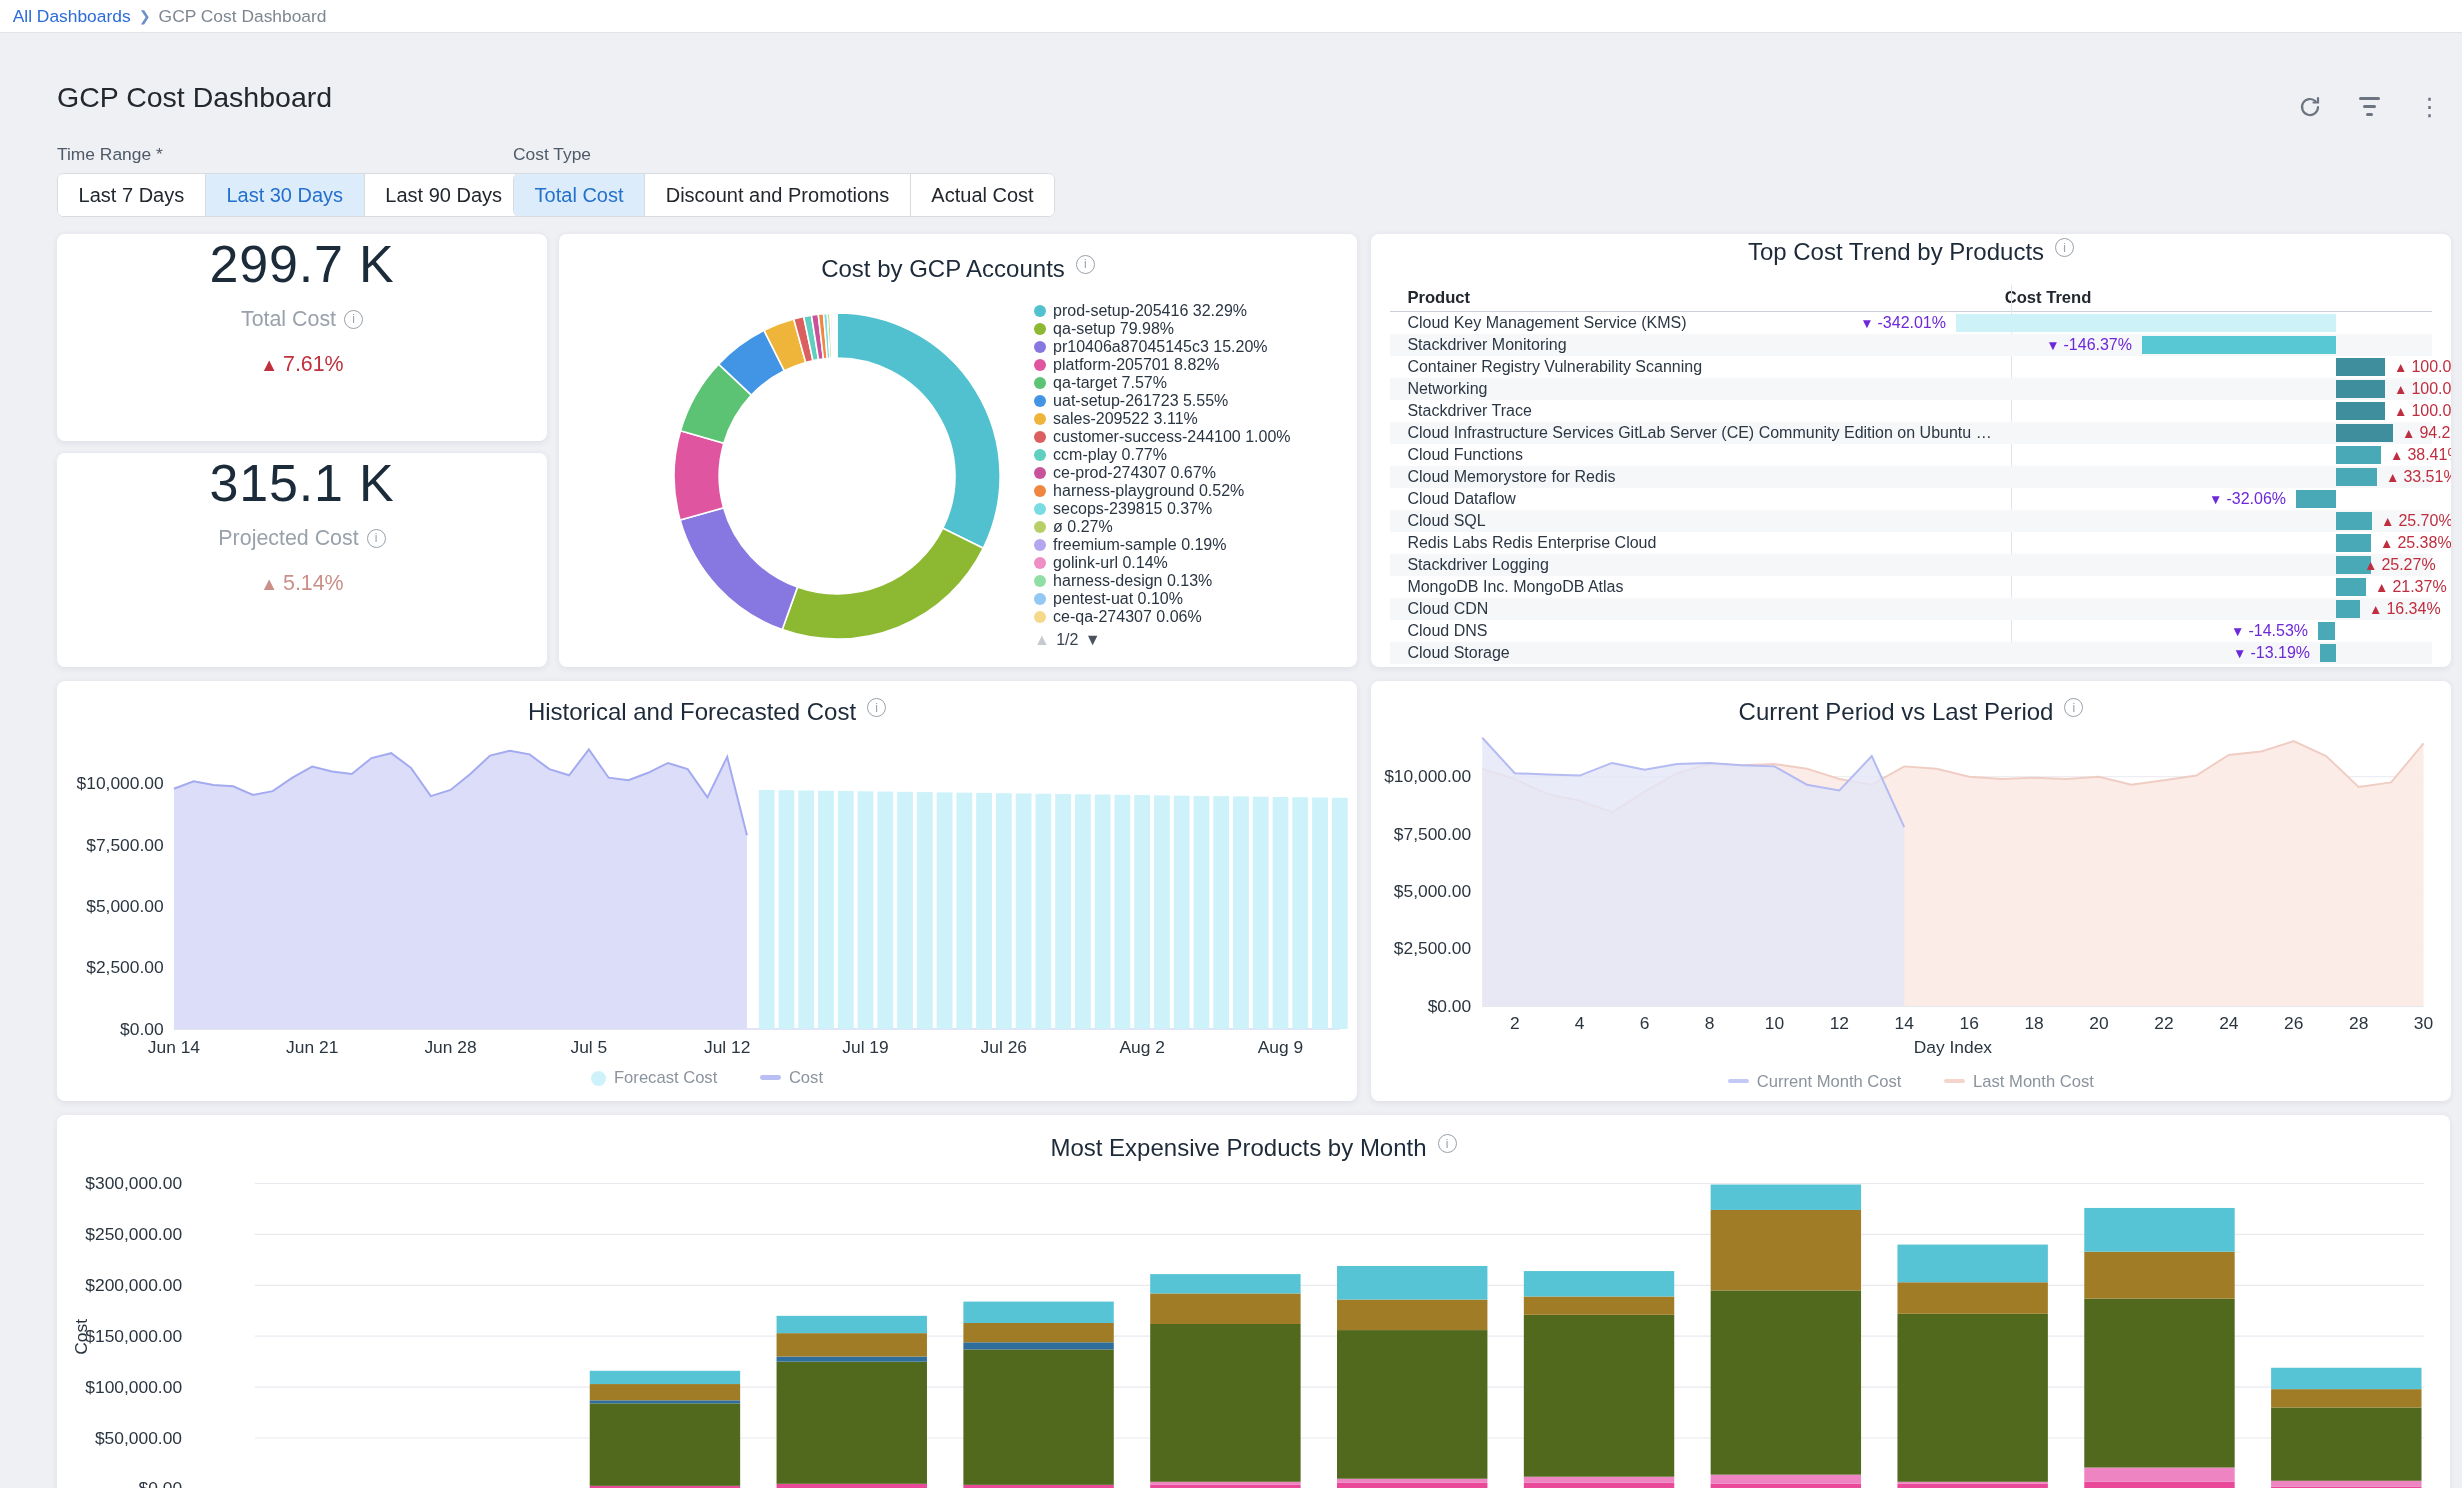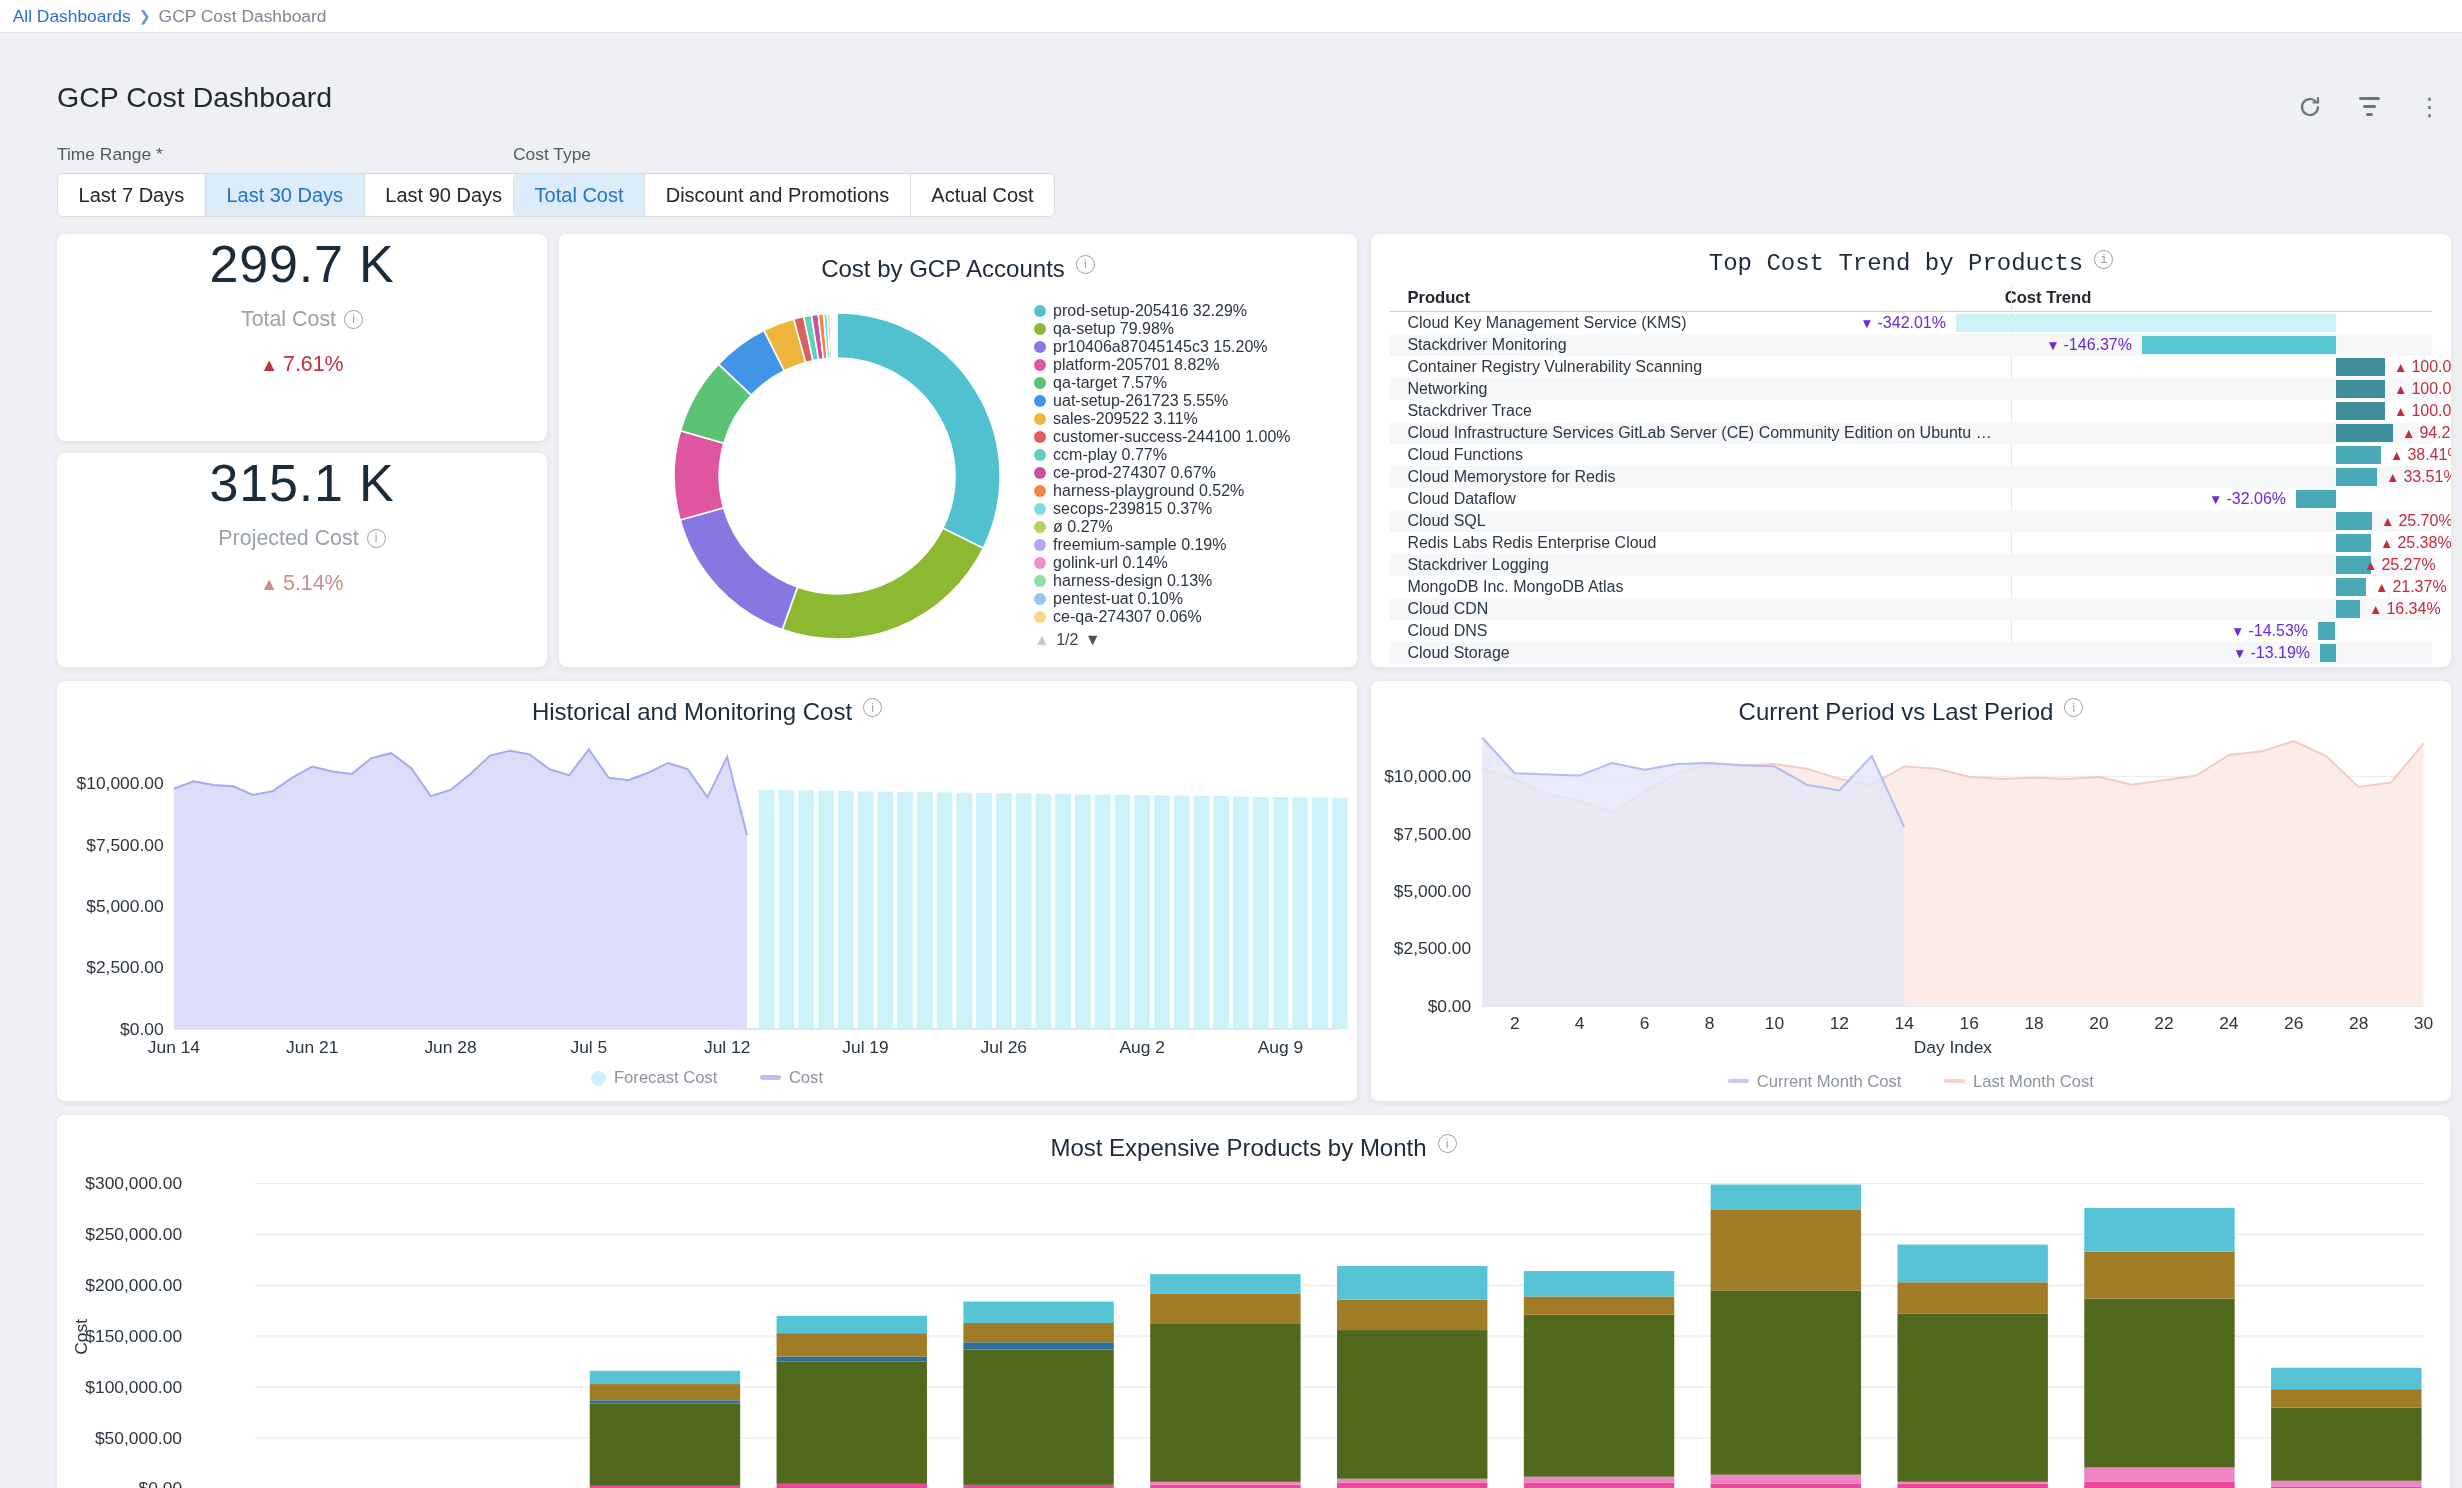--- a/index.html
+++ b/index.html
@@ -49,21 +49,21 @@
   #donut-card .card-title { margin-top:20.6px; }
   #donut-svg { position:absolute; left:12.7px; top:41px; }
   .donut-legend { position:absolute; left:475px; top:68px; width:307px; display:flex; flex-direction:column; }
   .dl-item { display:flex; gap:7.1px; font-size:16px; color:#2a3542; line-height:18px; cursor:pointer; }
   .dl-dot { width:12px; height:12px; border-radius:50%; flex:none; margin-top:3.2px; }
   .dl-pager { margin-top:4.8px; font-size:16px; color:#3c4450; display:flex; align-items:center; gap:6.3px; }
   .dl-pager .up { color:#c6cad0; cursor:pointer; } .dl-pager .down { color:#49525e; cursor:pointer; }
 
   
   #table-card { left:1371px; top:201px; width:1080px; height:433px; overflow:hidden; }
-  #table-card .card-title { margin-top:16px;font-family:Liberation Mono, monospace; }
+  #table-card .card-title { margin-top:4px; }
   .t-wrap { position:absolute; left:19px; right:19px; top:51px; }
   .t-head { display:flex; height:27px; align-items:center; border-bottom:1.6px solid #cbd0d6; font-size:16.6px; font-weight:bold; color:#22272d; }
   .t-head .h-prod { width:602px; padding-left:17.4px; }
   .t-head .h-trend { padding-left:12.7px; }
   .t-div { position:absolute; left:621px; top:0; bottom:0; width:0.8px; background:#e2e5e9; }
   .t-row { display:flex; height:22px; align-items:center; position:relative; }
   .t-row:nth-child(even) { background:#f6f7f9; }
   .t-prod { width:602px; padding-left:17.4px; font-size:16px; color:#2c3744; white-space:nowrap; overflow:hidden; text-overflow:ellipsis; }
   .t-trend { position:relative; flex:1; height:100%; }
   .t-bar { position:absolute; top:1.6px; bottom:1.6px; }
@@ -374,21 +374,21 @@
               <div class="t-bar" style="background: rgb(74, 169, 182); left: 328px; width: 16px;"></div>
               <span class="t-lab lab-down" style="right: 122px;"><span class="tri">▼</span>-13.19%</span>
             </div>
           </div>
         </div>
     </div>
   </div>
 
   <div class="card" id="hist-card">
     <div class="card-title">
-        <span>Historical and Monitoring Cost</span>
+        <span>Historical and Forecasted Cost</span>
         <span class="info-ic">i</span>
       </div>
     <svg class="chart-svg" id="hist-svg" width="1300" height="420" viewBox="0 0 1642 531">
         <text x="134" y="137" text-anchor="end" font-size="22" fill="#2b3540" font-family="Liberation Sans, sans-serif">$10,000.00</text>
         <text x="134" y="214.5" text-anchor="end" font-size="22" fill="#2b3540" font-family="Liberation Sans, sans-serif">$7,500.00</text>
         <text x="134" y="292" text-anchor="end" font-size="22" fill="#2b3540" font-family="Liberation Sans, sans-serif">$5,000.00</text>
         <text x="134" y="369.5" text-anchor="end" font-size="22" fill="#2b3540" font-family="Liberation Sans, sans-serif">$2,500.00</text>
         <text x="134" y="447" text-anchor="end" font-size="22" fill="#2b3540" font-family="Liberation Sans, sans-serif">$0.00</text>
         <line x1="147" y1="440" x2="1621" y2="440" stroke="#d9dbf3" stroke-width="2"></line>
         <rect x="886.4915254237288" y="137.75" width="20" height="302.25" fill="#cdf2fa"></rect>

